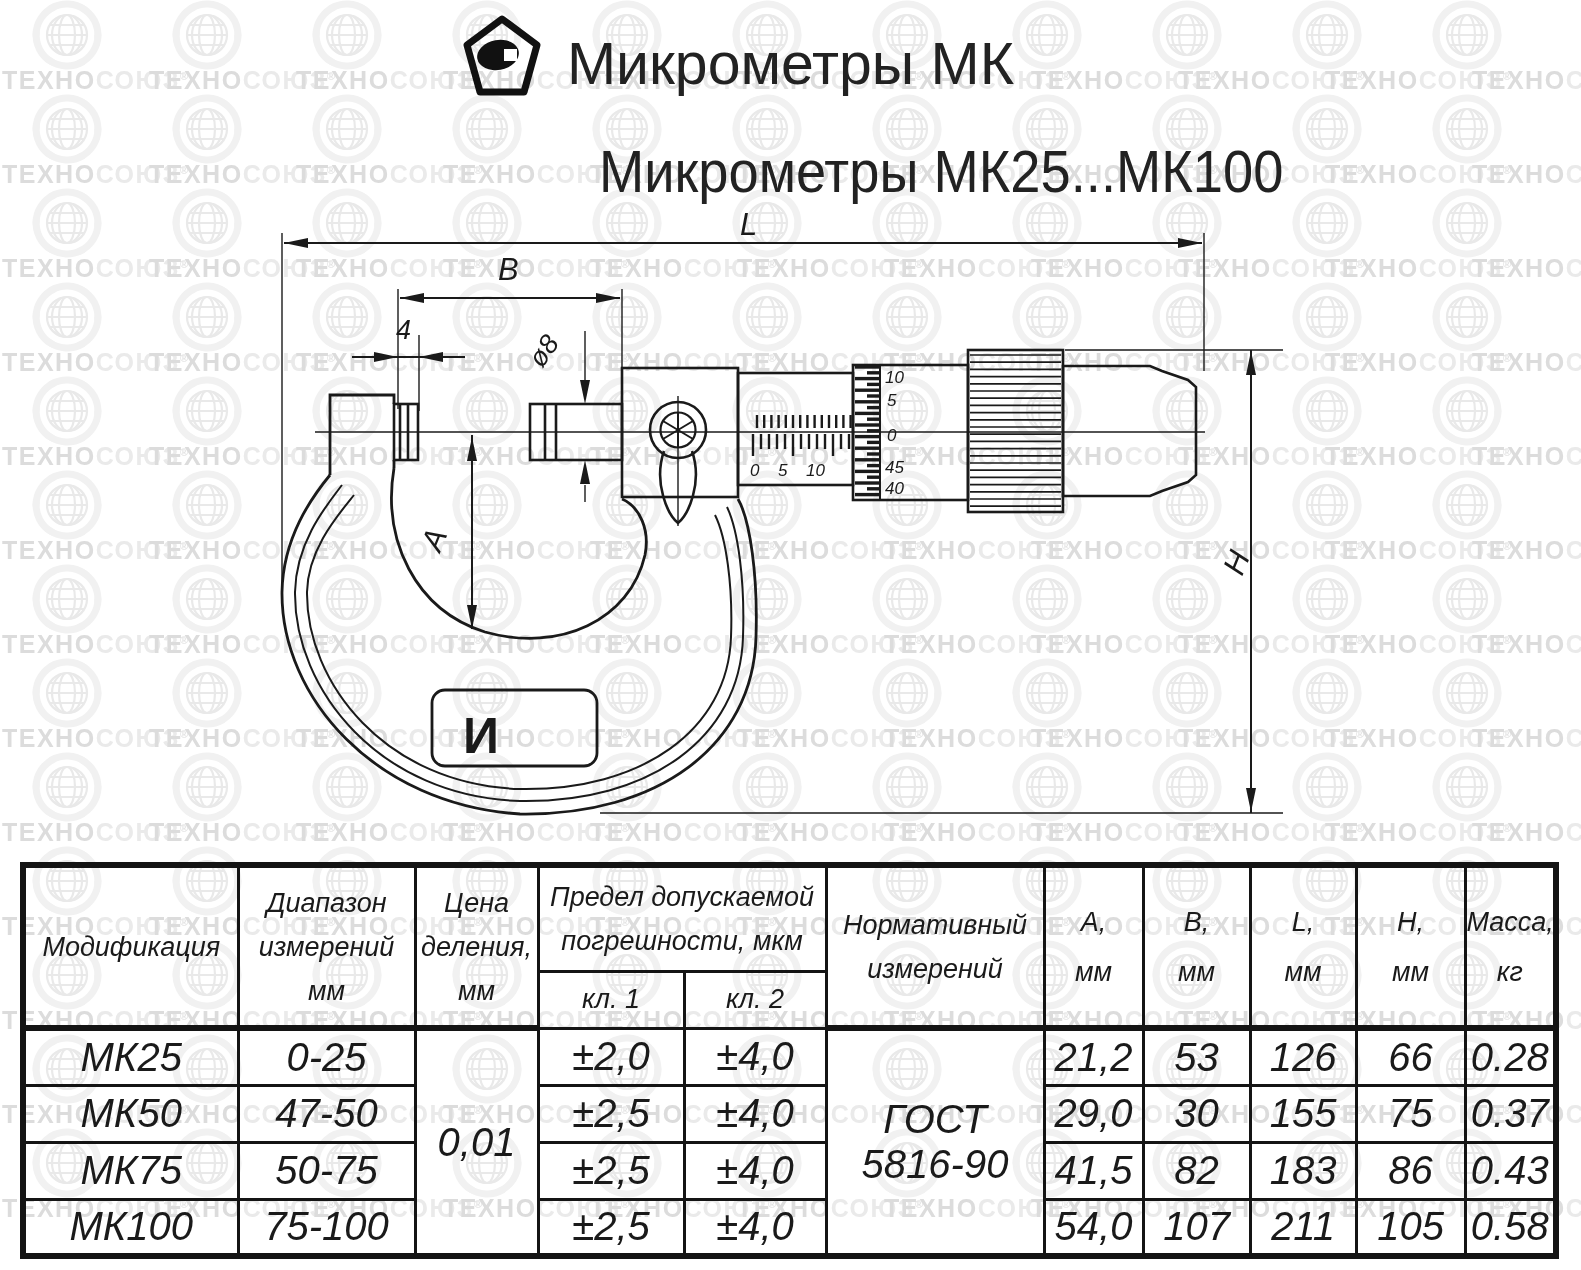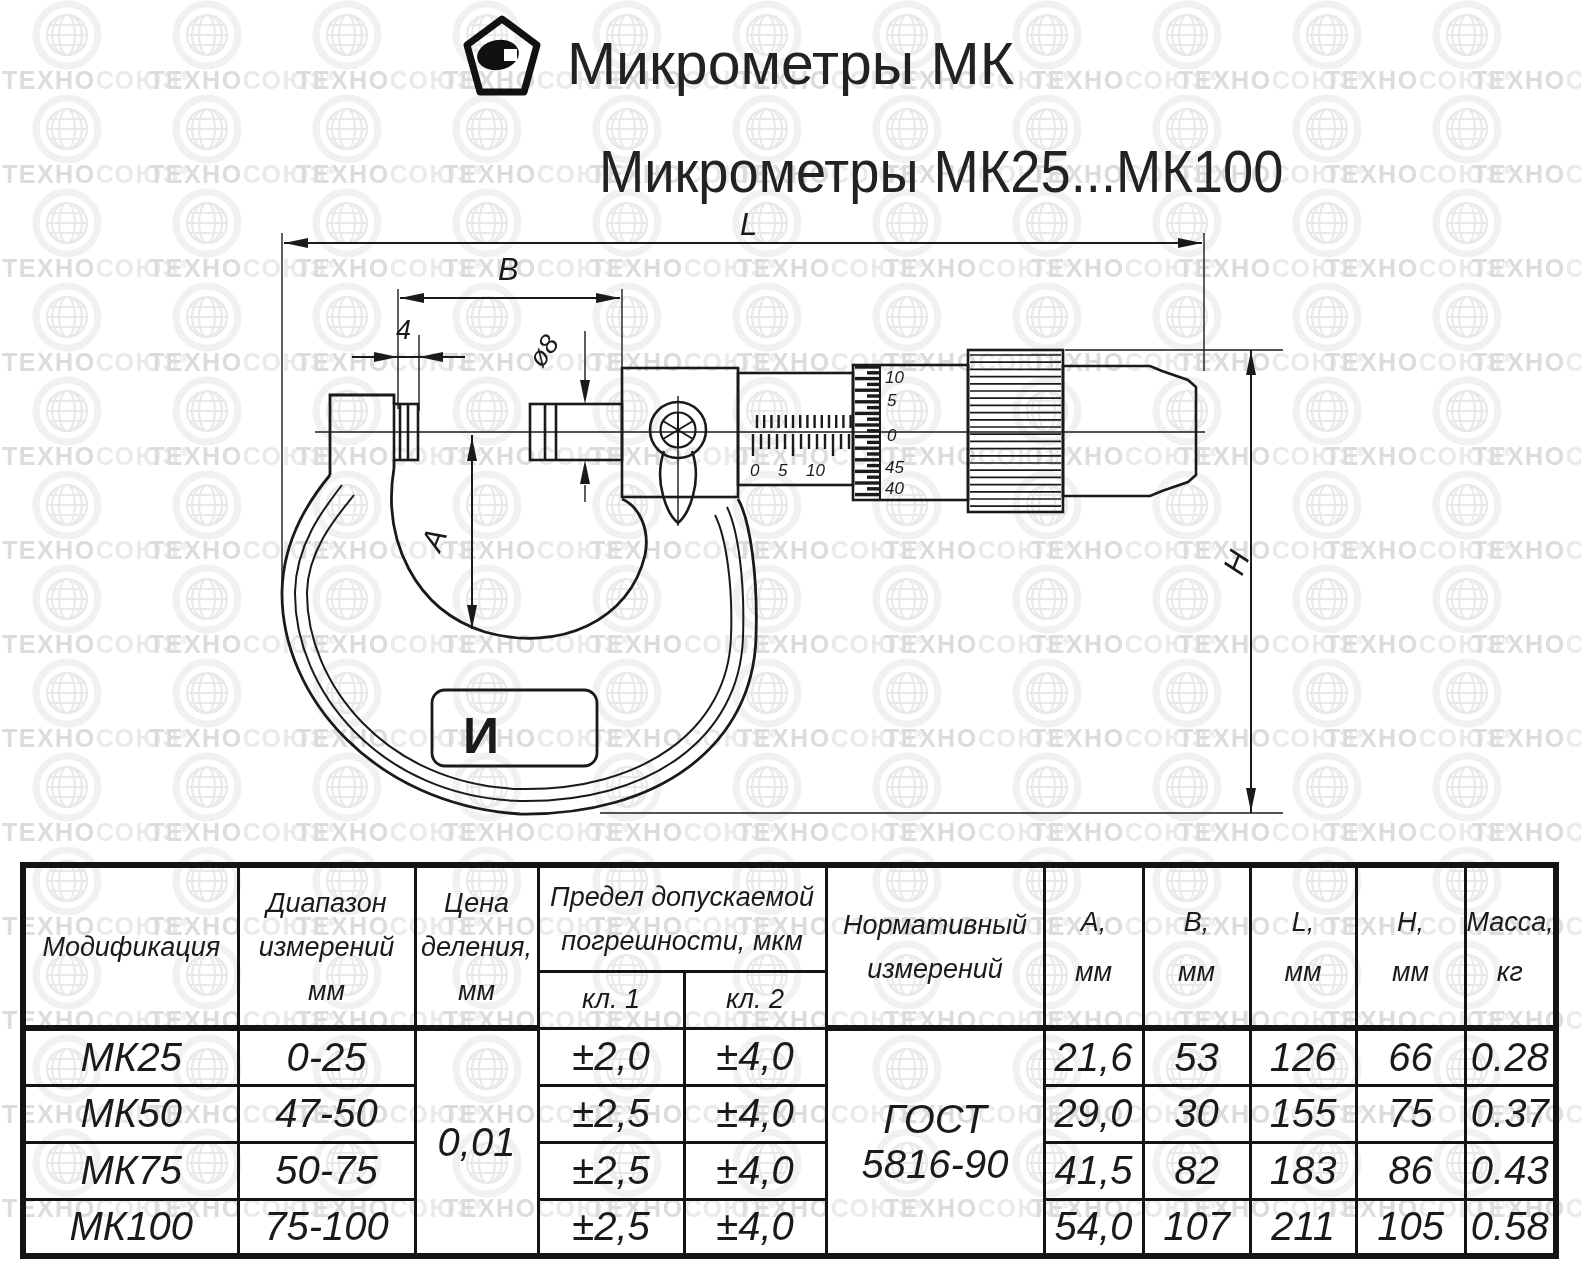--- a/index.html
+++ b/index.html
@@ -761,21 +761,21 @@
       <td>кл. 1</td>
       <td>кл. 2</td>
     </tr>
     <tr class="r-body">
       <td>МК25</td>
       <td>0-25</td>
       <td rowspan="4">0,01</td>
       <td>±2,0</td>
       <td>±4,0</td>
       <td rowspan="4">ГОСТ 5816-90</td>
-      <td>21,6</td>
+      <td>21,2</td>
       <td>53</td>
       <td>126</td>
       <td>66</td>
       <td>0.28</td>
     </tr>
     <tr class="r-body">
       <td>МК50</td>
       <td>47-50</td>
       <td>±2,5</td>
       <td>±4,0</td>

